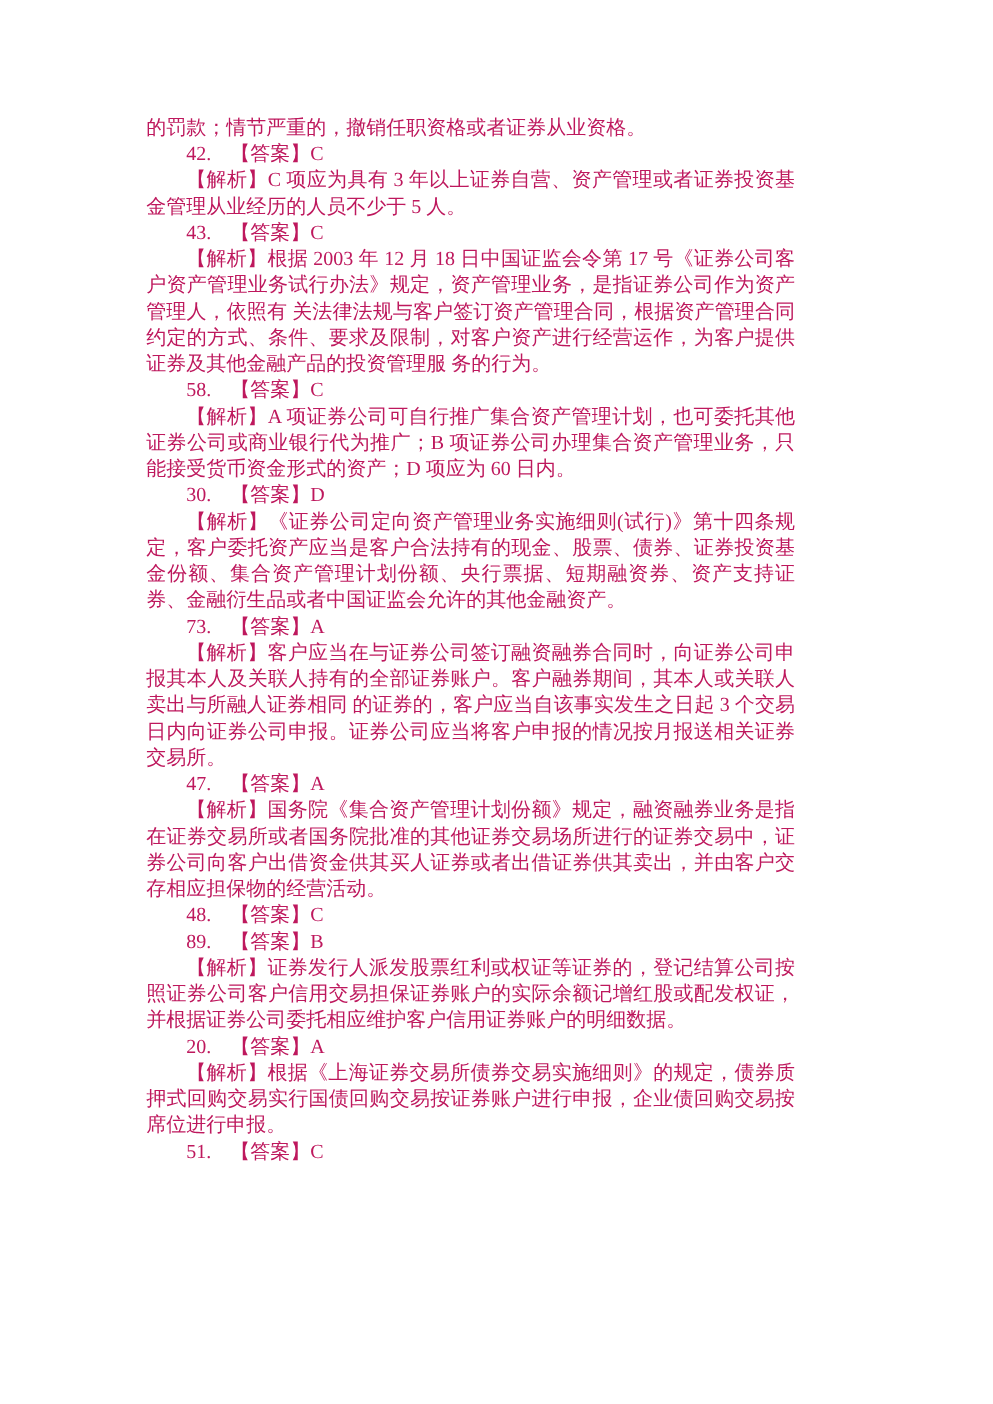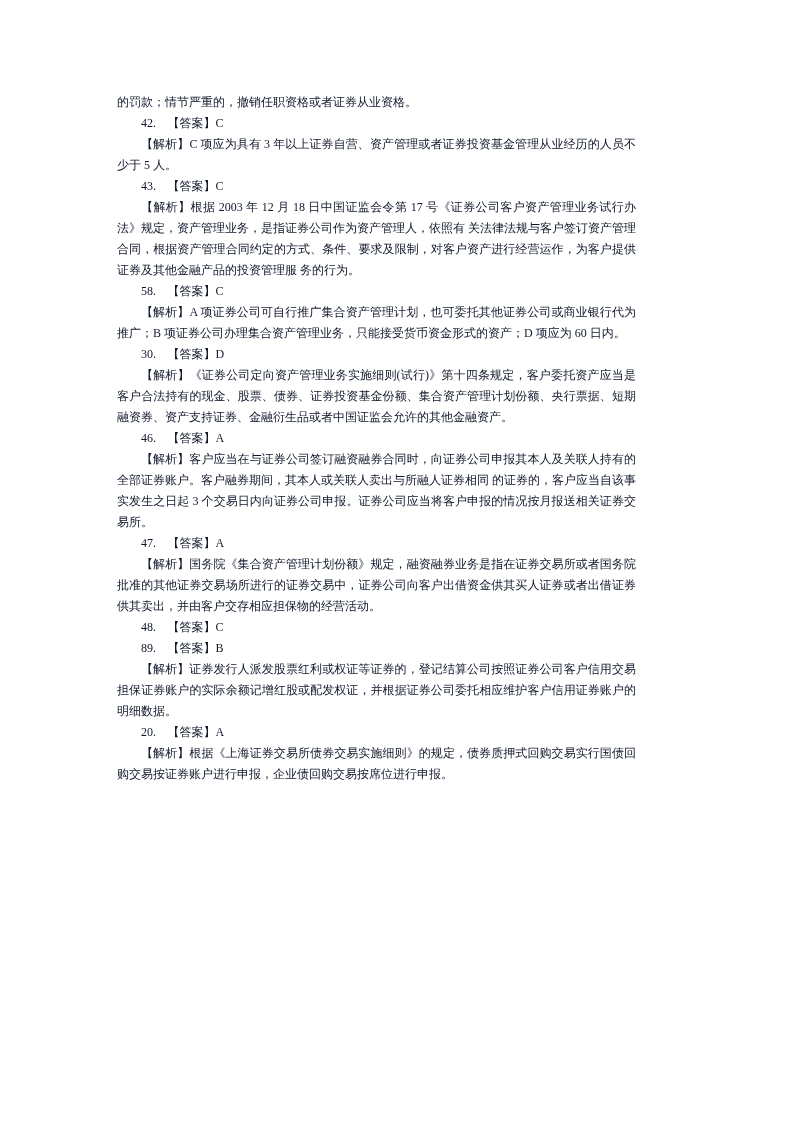--- a/index.html
+++ b/index.html
@@ -7,23 +7,23 @@
     padding: 0;
     background: #ffffff;
   }
   .page {
     position: relative;
     width: 752px;
     height: 1123px;
     box-sizing: border-box;
     padding: 92px 116px 0 117px;
     background: #ffffff;
-    color: #0f172a;
+    color: #be185d;
     font-family: "Liberation Serif", "DejaVu Serif", serif;
-    font-size: 12px;
+    font-size: 16px;
     line-height: 21px;
     overflow: hidden;
   }
   .page p {
     margin: 0;
     padding: 0;
     text-align: justify;
   }
   .indent {
     text-indent: 2em;
@@ -42,23 +42,24 @@
   <p>的罚款；情节严重的，撤销任职资格或者证券从业资格。</p>
   <div id="answers">
       <p class="indent answer-line"><span class="qnum">42.</span><span>【答案】</span><span>C</span></p>
       <p class="indent"><span>【解析】</span><span>C 项应为具有 3 年以上证券自营、资产管理或者证券投资基金管理从业经历的人员不少于 5 人。</span></p>
       <p class="indent answer-line"><span class="qnum">43.</span><span>【答案】</span><span>C</span></p>
       <p class="indent"><span>【解析】</span><span>根据 2003 年 12 月 18 日中国证监会令第 17 号《证券公司客户资产管理业务试行办法》规定，资产管理业务，是指证券公司作为资产管理人，依照有 关法律法规与客户签订资产管理合同，根据资产管理合同约定的方式、条件、要求及限制，对客户资产进行经营运作，为客户提供证券及其他金融产品的投资管理服 务的行为。</span></p>
       <p class="indent answer-line"><span class="qnum">58.</span><span>【答案】</span><span>C</span></p>
       <p class="indent"><span>【解析】</span><span>A 项证券公司可自行推广集合资产管理计划，也可委托其他证券公司或商业银行代为推广；B 项证券公司办理集合资产管理业务，只能接受货币资金形式的资产；D 项应为 60 日内。</span></p>
       <p class="indent answer-line"><span class="qnum">30.</span><span>【答案】</span><span>D</span></p>
       <p class="indent"><span>【解析】</span><span>《证券公司定向资产管理业务实施细则(试行)》第十四条规定，客户委托资产应当是客户合法持有的现金、股票、债券、证券投资基金份额、集合资产管理计划份额、央行票据、短期融资券、资产支持证券、金融衍生品或者中国证监会允许的其他金融资产。</span></p>
-      <p class="indent answer-line"><span class="qnum">46.</span><span>【答案】</span><span>A</span></p>
+      <p class="indent answer-line"><span class="qnum">73.</span><span>【答案】</span><span>A</span></p>
       <p class="indent"><span>【解析】</span><span>客户应当在与证券公司签订融资融券合同时，向证券公司申报其本人及关联人持有的全部证券账户。客户融券期间，其本人或关联人卖出与所融人证券相同 的证券的，客户应当自该事实发生之日起 3 个交易日内向证券公司申报。证券公司应当将客户申报的情况按月报送相关证券交易所。</span></p>
       <p class="indent answer-line"><span class="qnum">47.</span><span>【答案】</span><span>A</span></p>
       <p class="indent"><span>【解析】</span><span>国务院《集合资产管理计划份额》规定，融资融券业务是指在证券交易所或者国务院批准的其他证券交易场所进行的证券交易中，证券公司向客户出借资金供其买人证券或者出借证券供其卖出，并由客户交存相应担保物的经营活动。</span></p>
       <p class="indent answer-line"><span class="qnum">48.</span><span>【答案】</span><span>C</span></p>
       <p class="indent answer-line"><span class="qnum">89.</span><span>【答案】</span><span>B</span></p>
       <p class="indent"><span>【解析】</span><span>证券发行人派发股票红利或权证等证券的，登记结算公司按照证券公司客户信用交易担保证券账户的实际余额记增红股或配发权证，并根据证券公司委托相应维护客户信用证券账户的明细数据。</span></p>
       <p class="indent answer-line"><span class="qnum">20.</span><span>【答案】</span><span>A</span></p>
       <p class="indent"><span>【解析】</span><span>根据《上海证券交易所债券交易实施细则》的规定，债券质押式回购交易实行国债回购交易按证券账户进行申报，企业债回购交易按席位进行申报。</span></p>
+      <p class="indent answer-line"><span class="qnum">51.</span><span>【答案】</span><span>C</span></p>
     </div>
 </div>
 
 </body></html>

